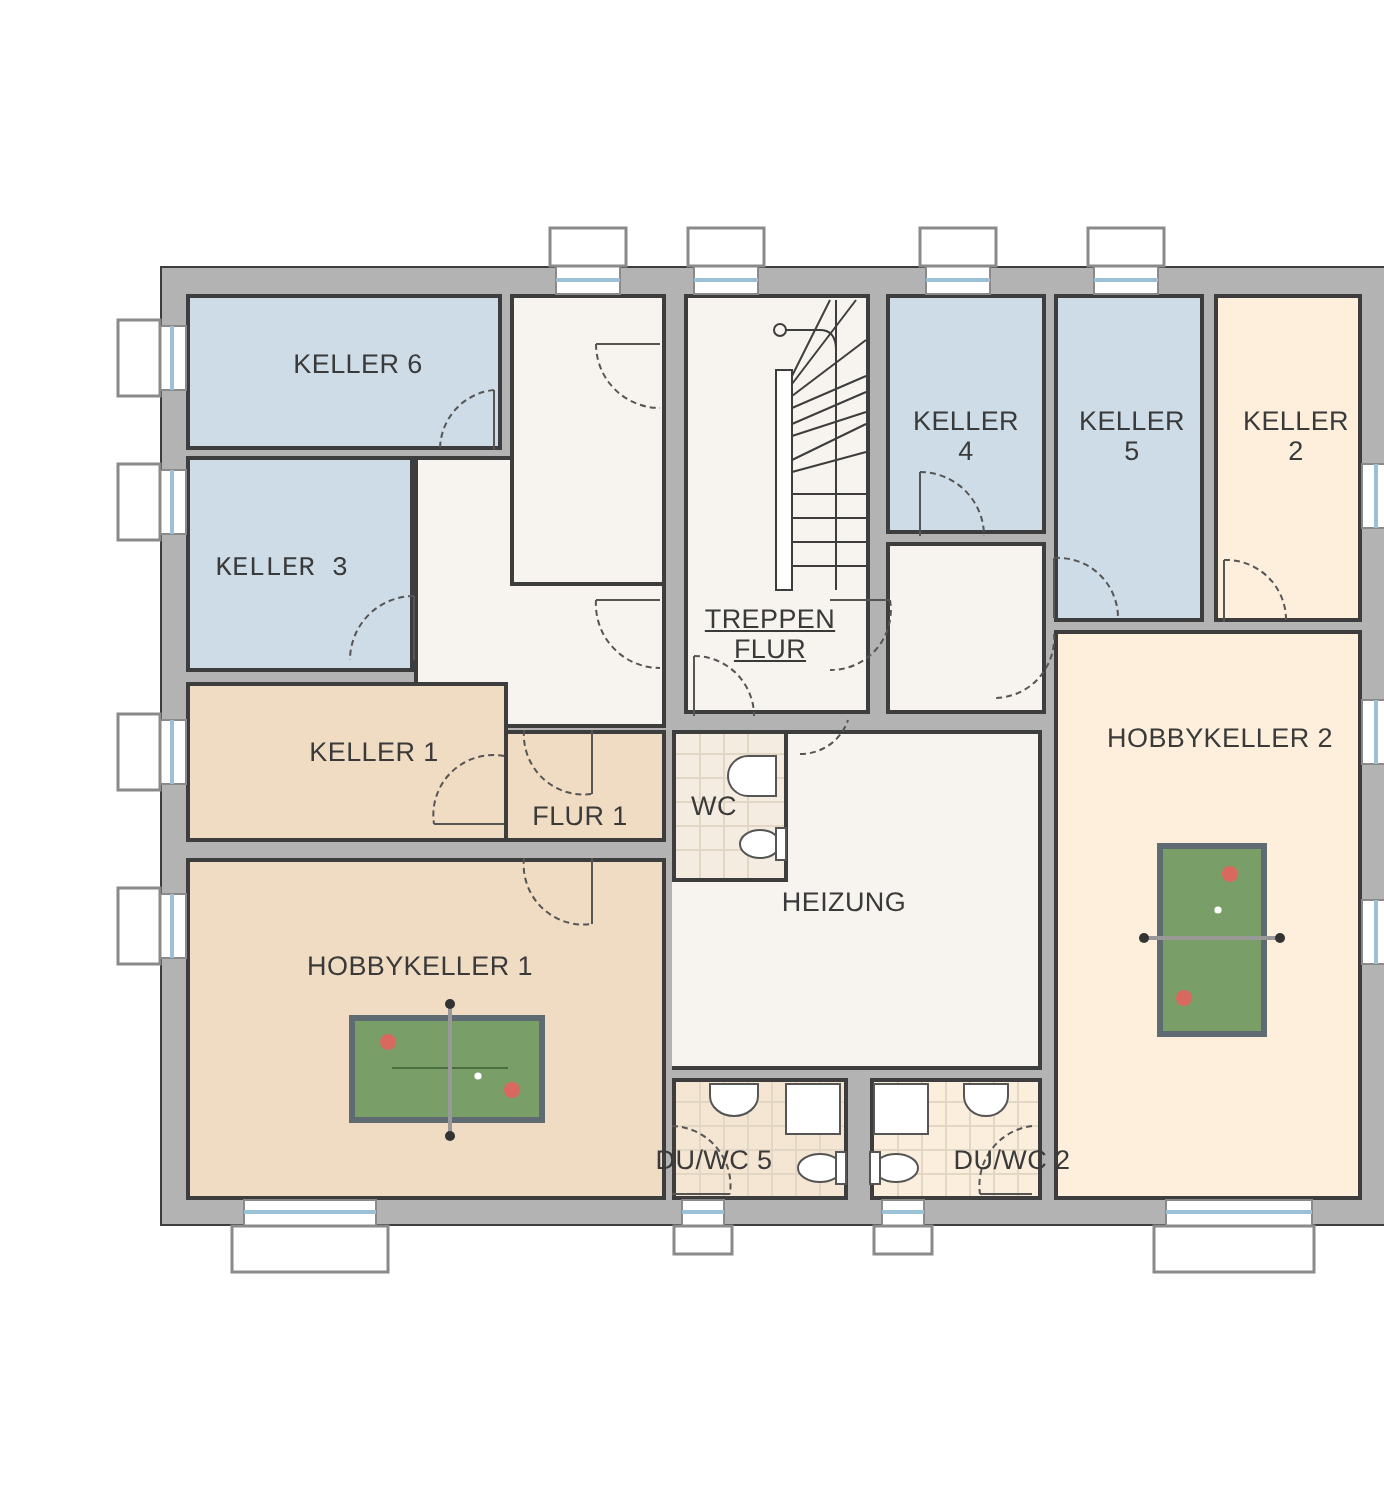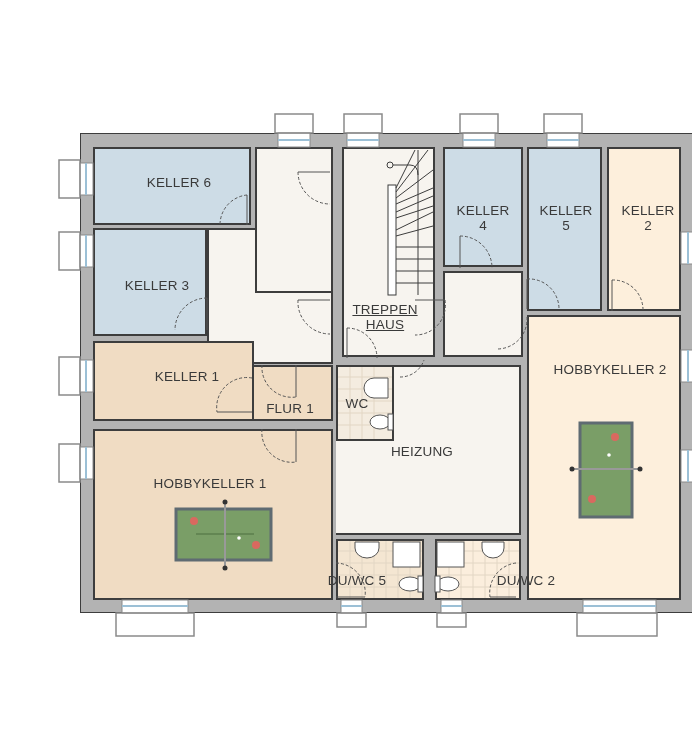--- a/index.html
+++ b/index.html
@@ -212,38 +212,38 @@
       <line x1="532" y1="469" x2="600" y2="469" stroke="#999" stroke-width="2"></line>
       <circle cx="532" cy="469" r="2.5" fill="#333"></circle>
         <circle cx="600" cy="469" r="2.5" fill="#333"></circle>
       <circle cx="575" cy="437" r="4" fill="#d9695f"></circle>
       <circle cx="552" cy="499" r="4" fill="#d9695f"></circle>
       <circle cx="569" cy="455" r="1.8" fill="#fff"></circle>
     </g>
   </svg>
 
   <div class="label" style="left:139px;top:182px;">KELLER 6</div>
-  <div class="label" style="left:117px;top:285px;">KELLER 3</div>
+  <div class="label" style="left:101px;top:285px;font-family:Liberation Mono, monospace;">KELLER 3</div>
   <div class="label" style="left:345px;top:317px;text-decoration:underline;">
     <div>TREPPEN</div>
-    <div>HAUS</div>
+    <div>FLUR</div>
   </div>
   <div class="label" style="left:443px;top:218px;">
     <div>KELLER</div>
     <div>4</div>
   </div>
   <div class="label" style="left:526px;top:218px;">
     <div>KELLER</div>
     <div>5</div>
   </div>
   <div class="label" style="left:608px;top:218px;">
     <div>KELLER</div>
     <div>2</div>
   </div>
   <div class="label" style="left:125px;top:376px;padding-left:44px;">KELLER 1</div>
   <div class="label" style="left:250px;top:408px;">FLUR 1</div>
   <div class="label" style="left:317px;top:403px;">WC</div>
   <div class="label" style="left:170px;top:483px;">HOBBYKELLER 1</div>
   <div class="label" style="left:382px;top:451px;">HEIZUNG</div>
   <div class="label" style="left:570px;top:369px;">HOBBYKELLER 2</div>
   <div class="label" style="left:317px;top:580px;">DU/WC 5</div>
-  <div class="label" style="left:486px;top:580px;">DU/WC 2</div>
+  <div class="label" style="left:466px;top:580px;">DU/WC 2</div>
 </div>
 
 </body></html>

